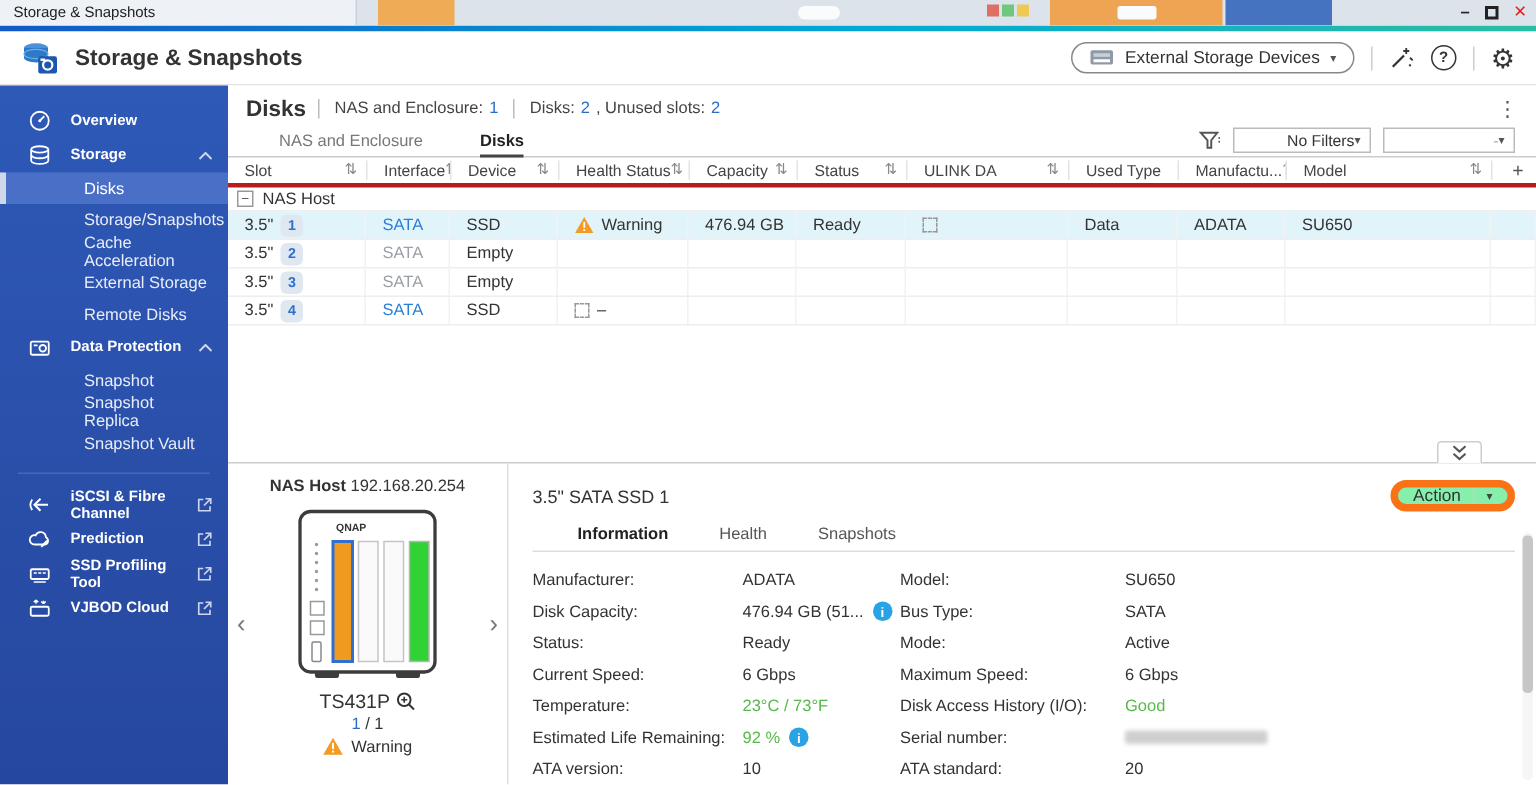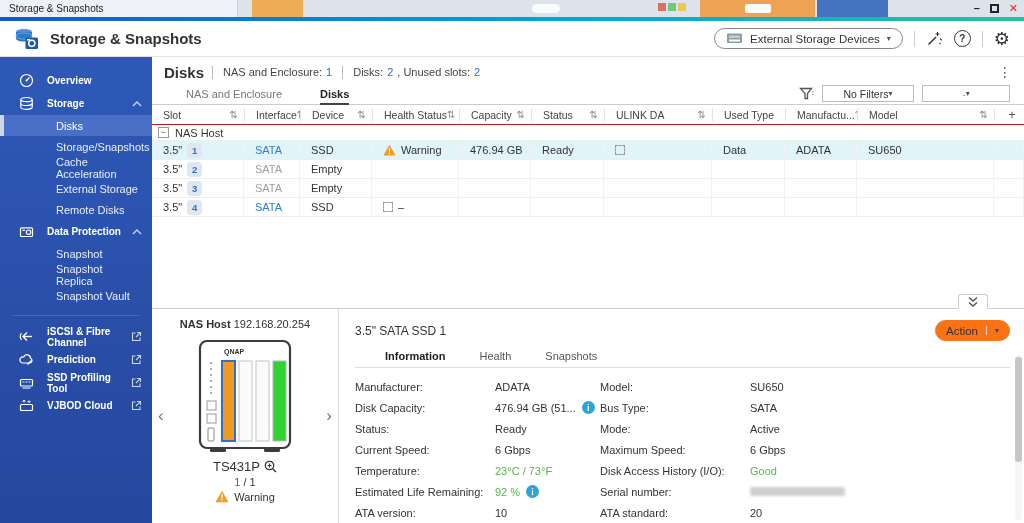--- a/index.html
+++ b/index.html
@@ -51,26 +51,26 @@
 .pagetitle{font-size:15px;font-weight:bold;color:#333}
 .ph-sep{width:1px;height:13px;background:#bbb;margin:0 8px;display:inline-block}
 .sum-label{color:#444;margin-left:2px}
 .sum-num{color:#2a6bc8;margin:0 2px 0 4px}
 .kebab{margin-left:auto;font-size:14px;color:#555;cursor:pointer;padding:0 4px}
 
 .tabsrow{height:18px;display:flex;align-items:flex-end;border-bottom:1px solid #ccc;padding:0 14px 0 34px}
 .tab{margin-right:38px;padding-bottom:3px;color:#777;font-size:11px;cursor:pointer;white-space:nowrap}
 .tab.active{color:#222;font-weight:bold;border-bottom:2px solid #444;margin-bottom:-1px}
 .tr-right{margin-left:auto;display:flex;align-items:center;gap:8px;padding-bottom:2px}
-.fselect{width:92px;height:17px;border:1px solid #bbb;display:flex;align-items:center;justify-content:center;padding:0 6px;font-size:10.5px;color:#333;background:#fff;cursor:pointer}
+.fselect{width:92px;height:17px;border:1px solid #bbb;display:flex;align-items:center;justify-content:flex-end;padding:0 6px;font-size:10.5px;color:#333;background:#fff;cursor:pointer}
 .fselect.dim{width:88px;color:#aaa}
 
 
 .grid-row{display:grid;grid-template-columns:92px 56px 72px 87px 72px 73px 108px 73px 72px 1fr 30px;align-items:center}
-.thead{height:20px;border-bottom:1px solid #b91c1c;color:#444}
+.thead{height:20px;border-bottom:3px solid #b91c1c;color:#444}
 .th{display:flex;align-items:center;justify-content:space-between;padding:0 6px 0 11px;height:13px;border-left:1px solid #e3e3e3;font-size:10.5px;white-space:nowrap;overflow:hidden}
 .th:first-child{border-left:none}
 .sort{color:#888;font-size:10px;font-family:"DejaVu Sans",sans-serif;cursor:pointer}
 .th-plus{display:flex;align-items:center;justify-content:center;font-size:13px;color:#555;cursor:pointer}
 .group-row{height:16px;display:flex;align-items:center;gap:6px;padding-left:6px;border-bottom:1px solid #eee}
 .gbox{width:11px;height:11px;border:1px solid #999;font-size:9px;line-height:9px;text-align:center;color:#555;background:#fff;cursor:pointer}
 .drow{height:19px;border-bottom:1px solid #eee;cursor:pointer}
 .drow.selected{background:#e0f4fa}
 .dcell{padding-left:11px;height:100%;display:flex;align-items:center;gap:5px;border-right:1px solid #f2f2f2;overflow:hidden;white-space:nowrap}
 .badge{min-width:15px;height:15px;border-radius:4px;background:#dfe7f1;color:#2f6fd0;font-size:9.5px;font-weight:bold;display:inline-flex;align-items:center;justify-content:center;padding:0 2px}
@@ -86,21 +86,21 @@
 .hostline{font-size:11px;white-space:nowrap}
 .carr{position:absolute;top:46%;font-size:17px;color:#777;cursor:pointer;line-height:1}
 .nas-img{margin-top:9px;cursor:pointer}
 .model-line{margin-top:4px;font-size:13px;font-weight:normal;display:flex;align-items:center;gap:4px}
 .page-line{margin-top:2px}
 .pg-cur{color:#2a6bc8}
 .warn-line{margin-top:2px;display:flex;align-items:center;gap:5px}
 .detail{flex:1;position:relative;padding:11px 0 0 16px;min-width:0}
 .dp-titlerow{display:flex;align-items:center;padding-right:14px}
 .dp-title{font-size:12px;color:#333}
-.action-btn{margin-left:auto;border:1px solid #f97316;border-radius:13px;height:21px;display:flex;align-items:center;padding:0 10px;font-size:11.5px;gap:8px;cursor:pointer;background:#f97316}
+.action-btn{margin-left:auto;border:5px solid #f97316;border-radius:13px;height:21px;display:flex;align-items:center;padding:0 10px;font-size:11.5px;gap:8px;cursor:pointer;background:#86efac}
 .action-caret{border-left:1px solid #ccc;padding-left:8px;font-size:8px;color:#444}
 .dp-tabs{display:flex;gap:34px;margin-top:9px;border-bottom:1px solid #ddd;padding:0 0 5px 30px;margin-right:14px}
 .dp-tab{color:#555;cursor:pointer}
 .dp-tab.active{font-weight:bold;color:#222}
 .fields{margin-top:8px}
 .frow{display:grid;grid-template-columns:140px 105px 150px 1fr;height:21px;align-items:center}
 .fcell{white-space:nowrap;overflow:visible}
 .fval{display:flex;align-items:center;gap:6px}
 .green{color:#54b948}
 .info-ic{width:13px;height:13px;border-radius:50%;background:#29a3e3;color:#fff;font-size:9px;font-weight:bold;display:inline-flex;align-items:center;justify-content:center;flex-shrink:0}

